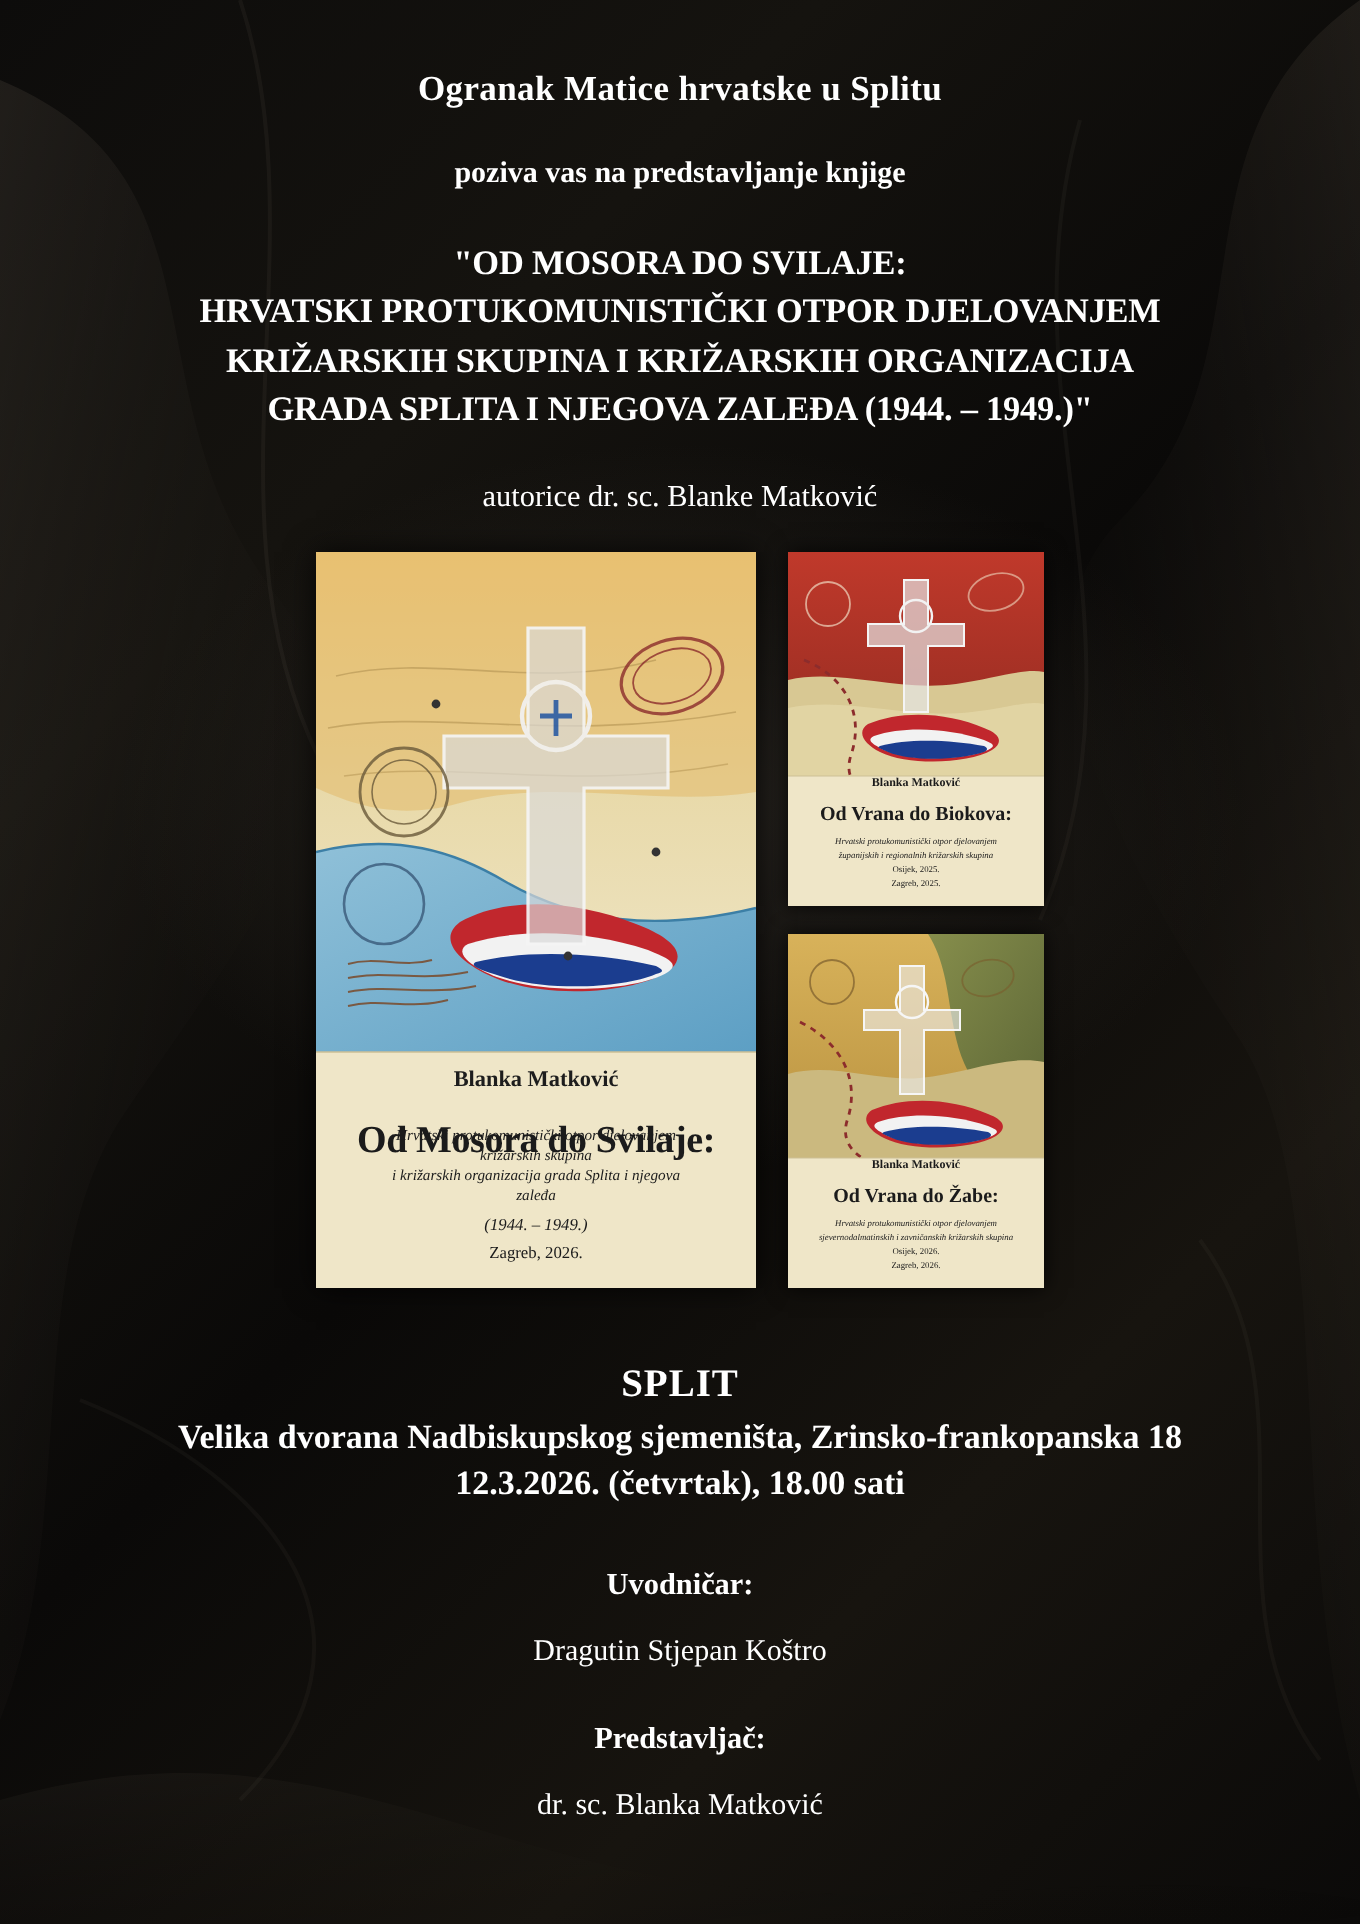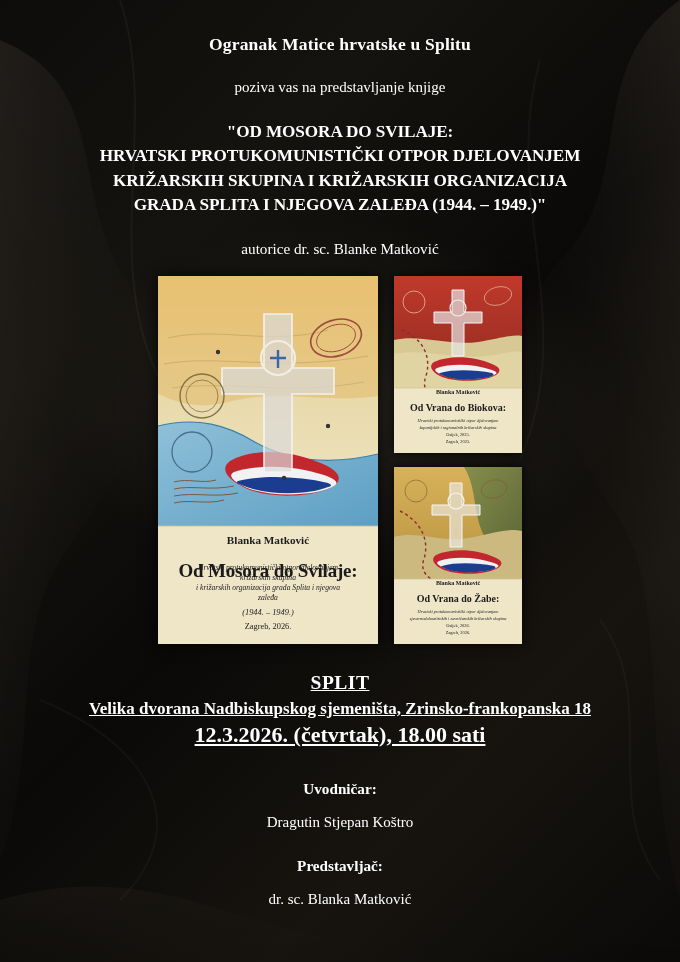--- a/index.html
+++ b/index.html
@@ -43,21 +43,21 @@
 
   .org-line {
     font-size: 17.5px;
     font-weight: bold;
     letter-spacing: 0.2px;
     margin-top: 8px;
   }
   .invite-line {
     font-size: 15px;
     margin-top: 24px;
-    font-weight: normal;
+    font-weight: bold;
   }
   .book-title {
     margin-top: 24px;
     font-size: 17.2px;
     font-weight: bold;
     line-height: 1.42;
     letter-spacing: -0.1px;
   }
   .book-title div { white-space: nowrap; }
   .author-line {
@@ -151,35 +151,34 @@
     padding: 0 8px;
   }
   .cover-side .cs-city {
     bottom: 8px;
     font-size: 4.4px;
     line-height: 1.4;
   }
 
   
   .venue {
-    margin-top: 28px;
-    text-decoration: underline;
+    margin-top: 38px;
   }
   .venue-city {
     font-size: 19.5px;
     font-weight: bold;
     letter-spacing: 0.5px;
   }
   .venue-hall {
     font-size: 17px;
     font-weight: bold;
     margin-top: 5px;
   }
   .venue-date {
-    font-size: 22px;
+    font-size: 17px;
     font-weight: bold;
     margin-top: 3px;
   }
   .people {
     margin-top: 32px;
   }
   .role {
     font-size: 15.2px;
     font-weight: bold;
   }

